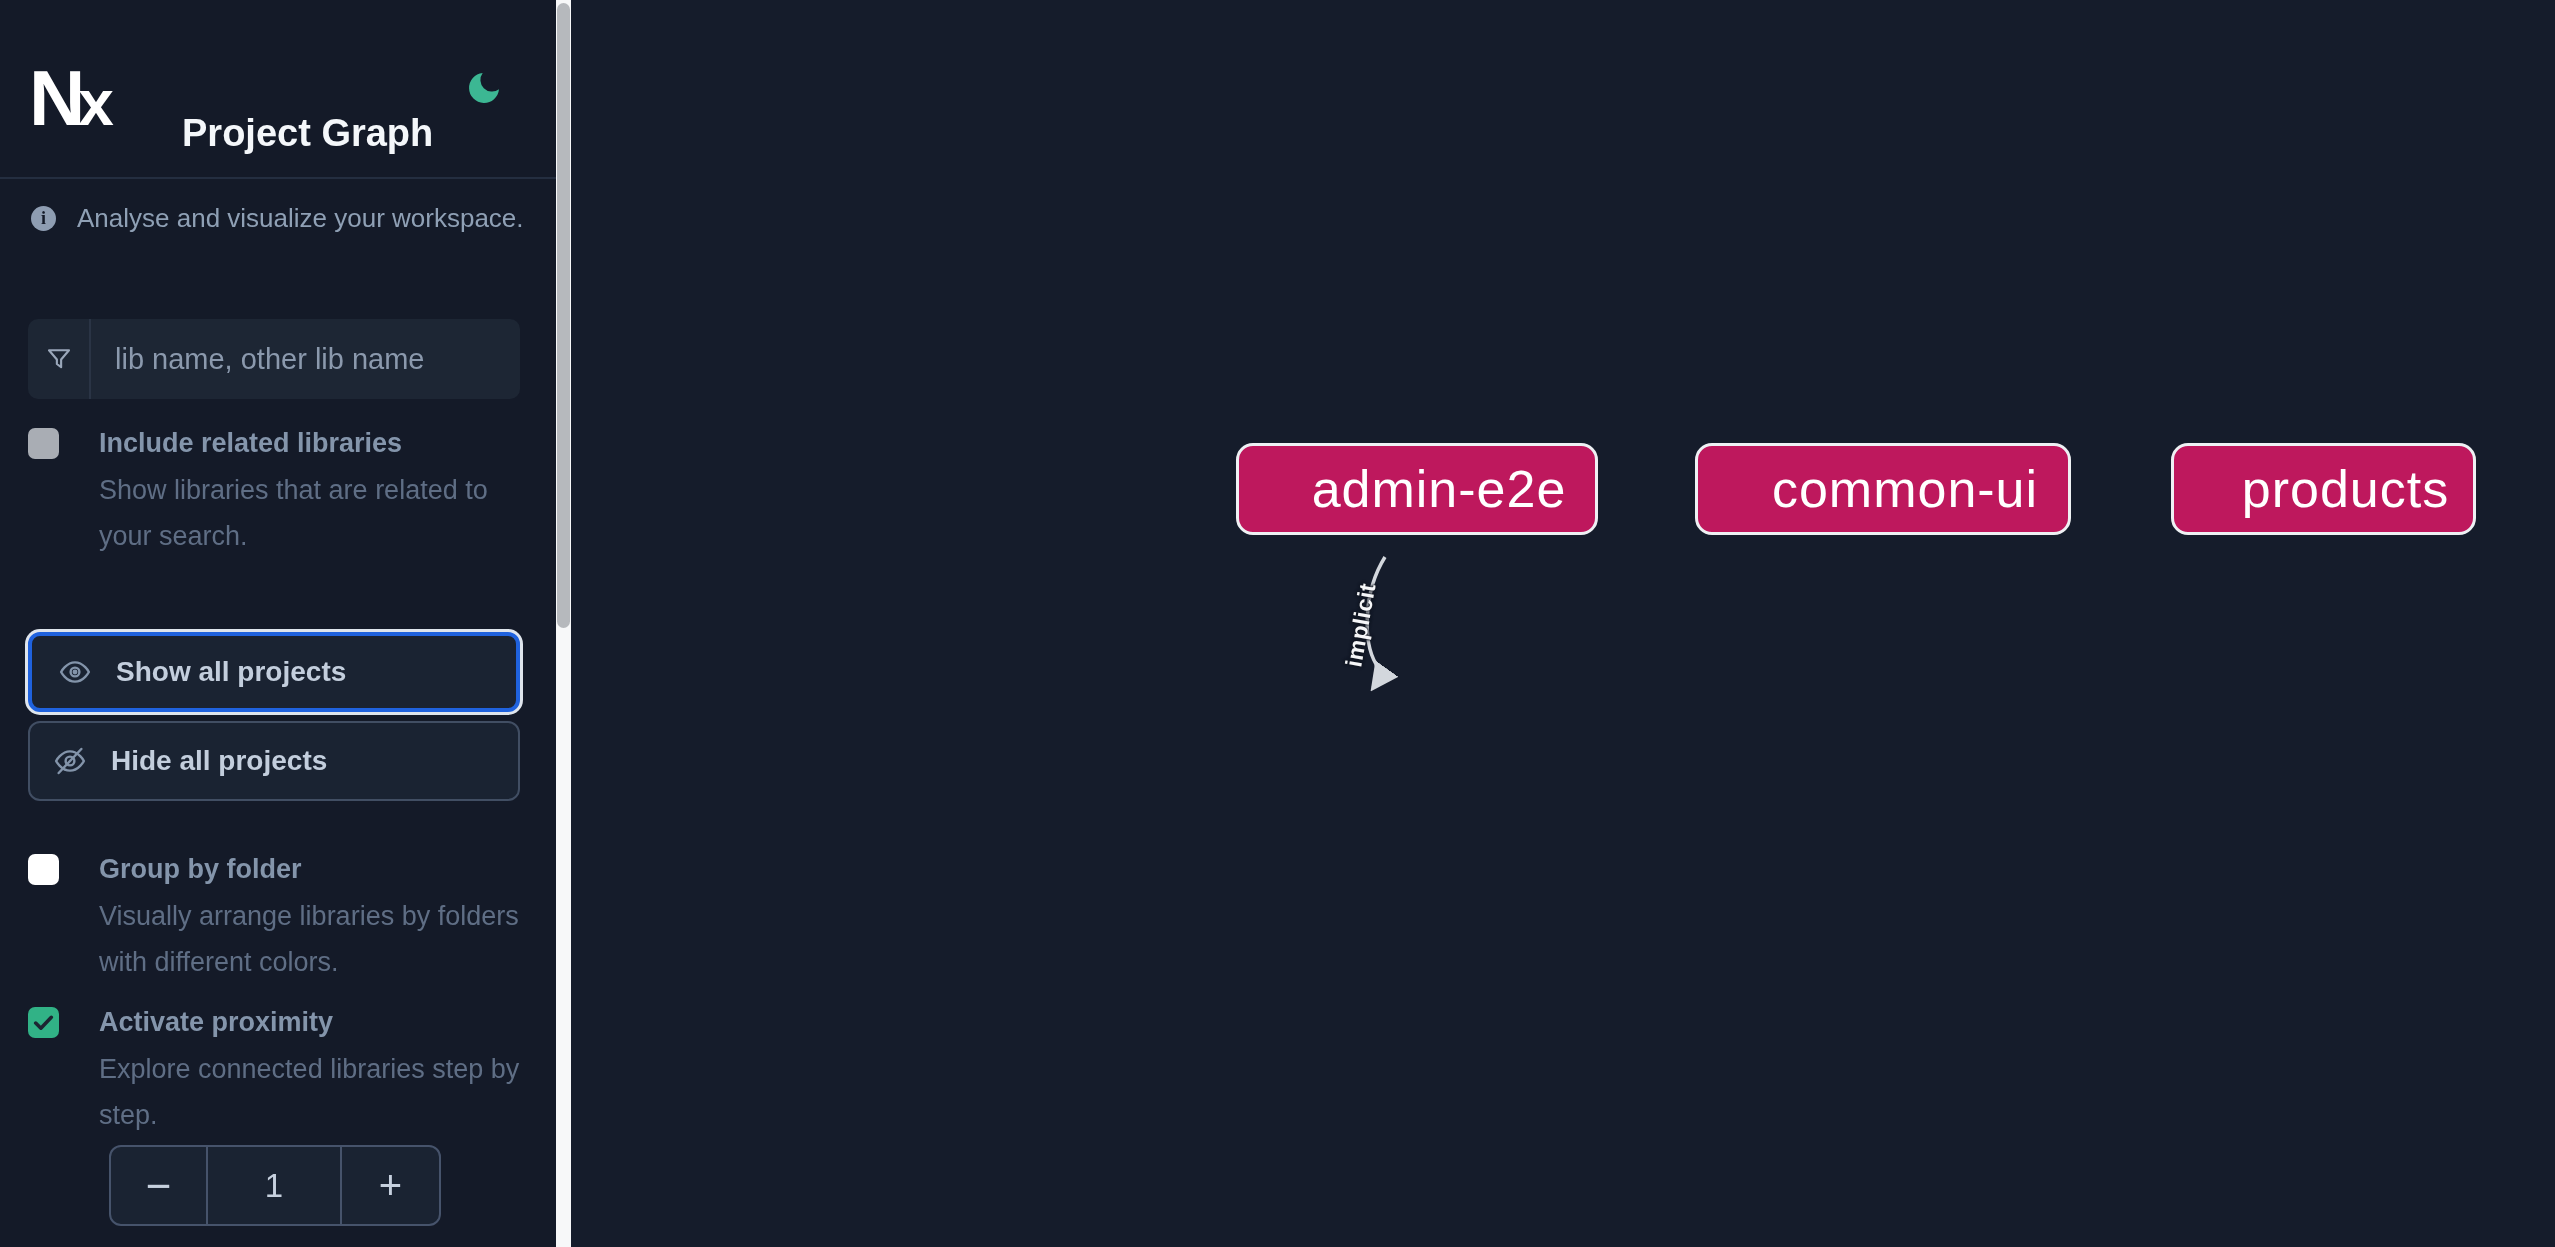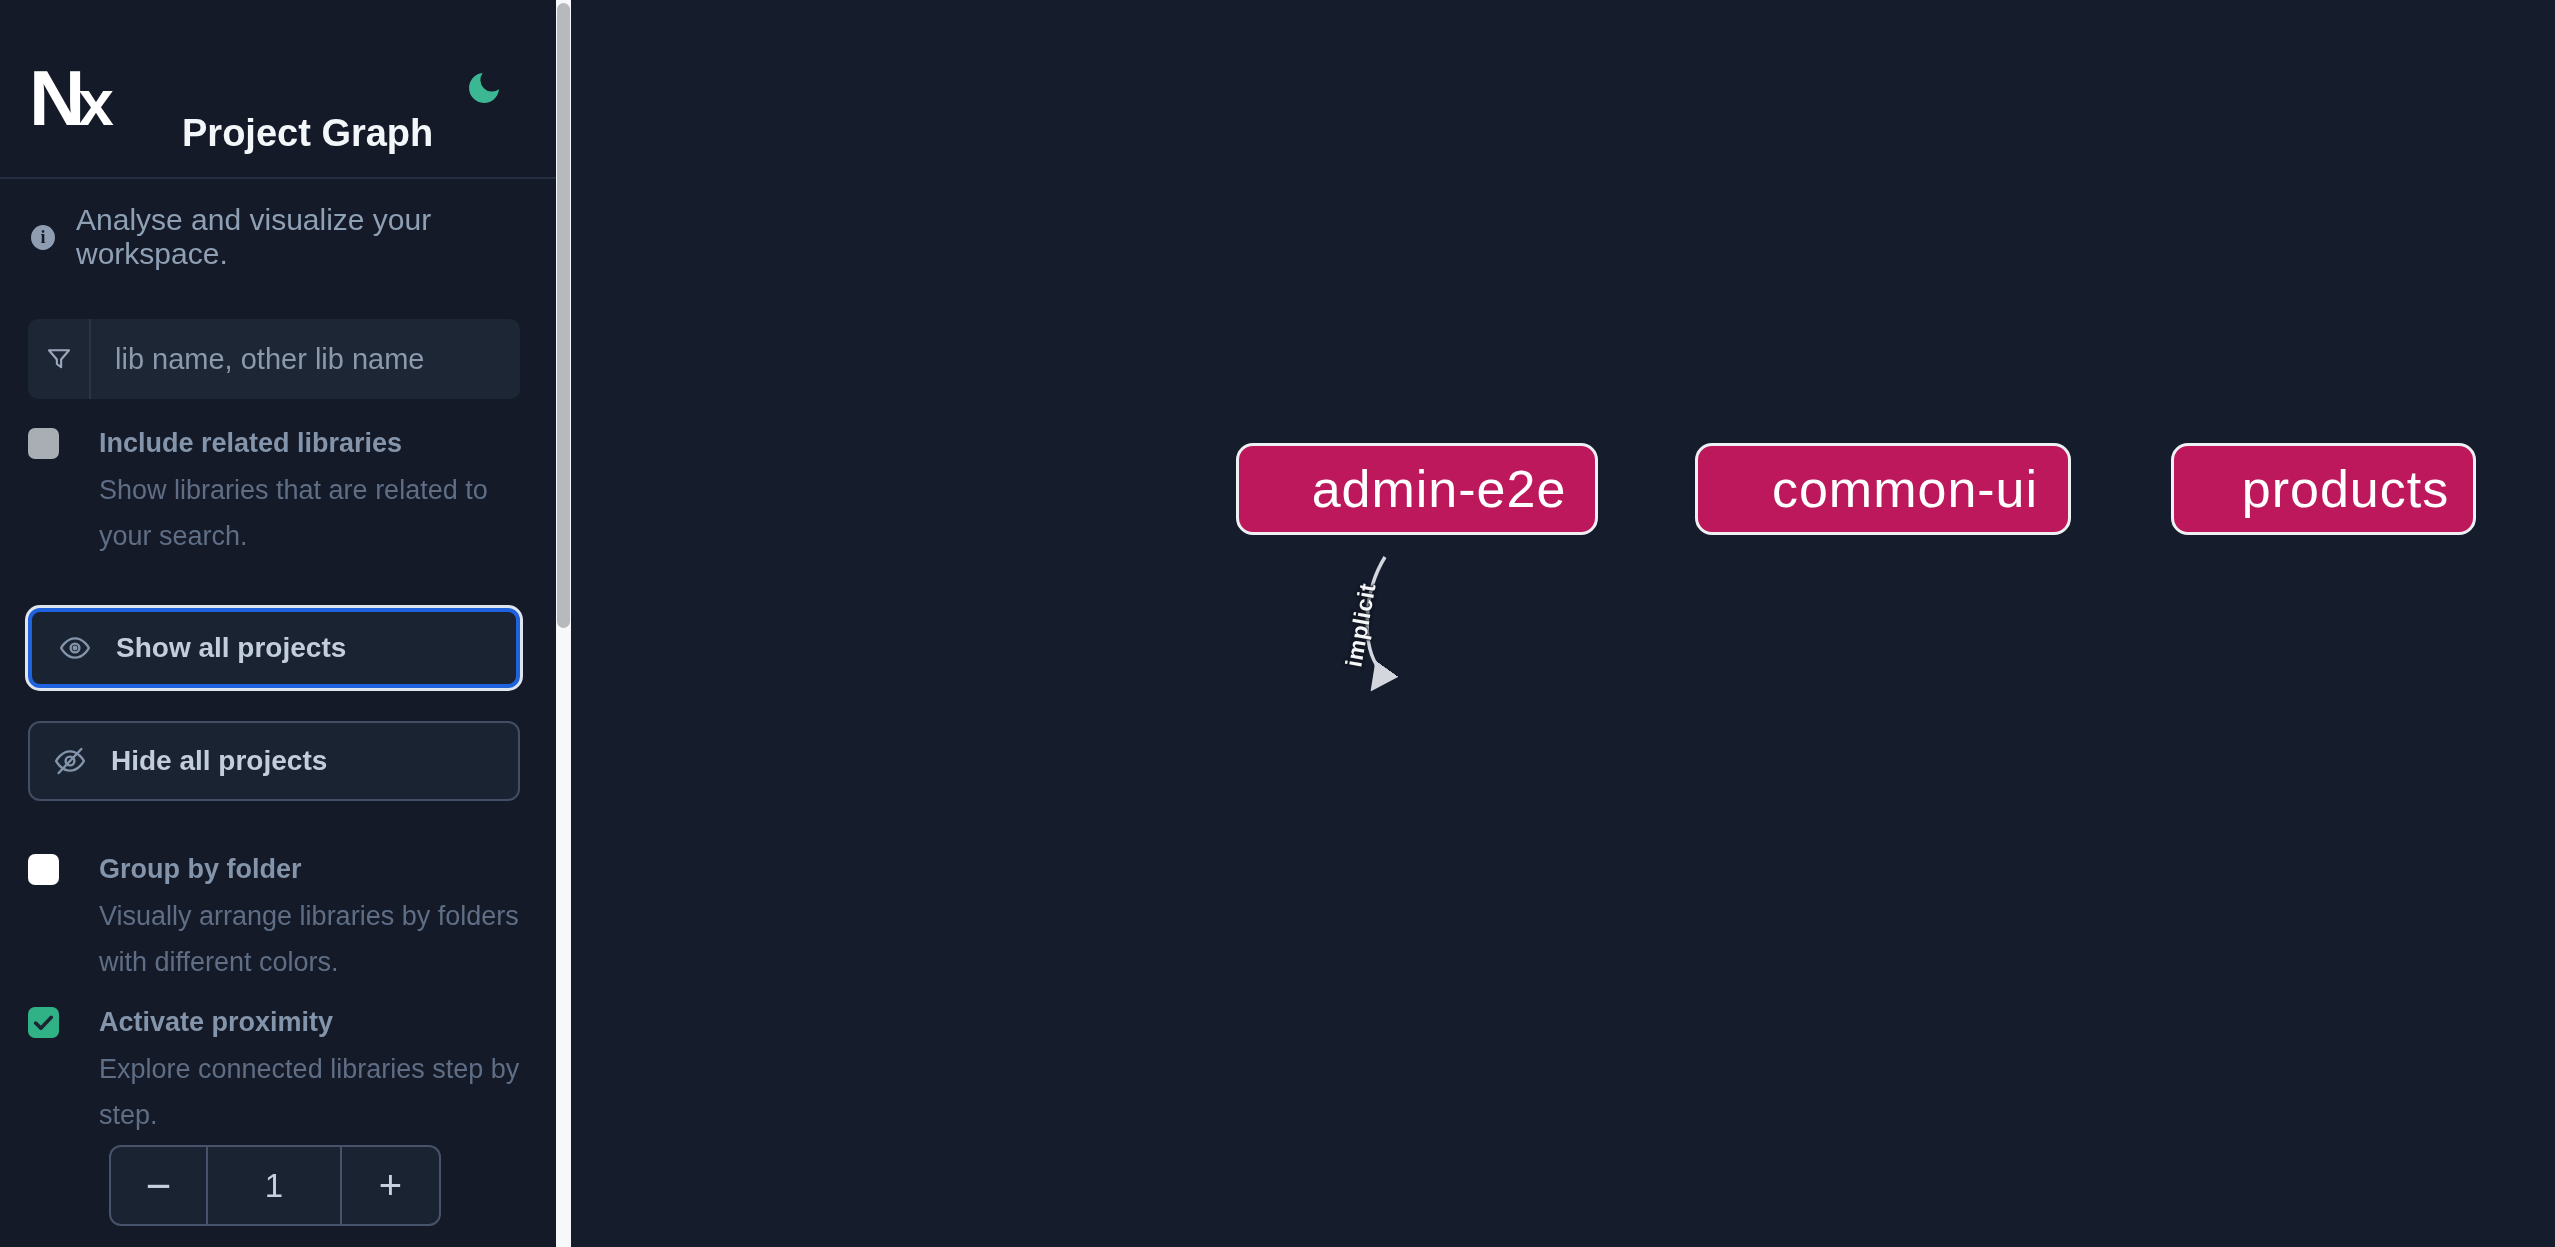--- a/index.html
+++ b/index.html
@@ -14,39 +14,39 @@
 
   .header { position:absolute; left:0; top:0; width:556px; height:177px; }
   .header-divider { position:absolute; left:0; top:177px; width:556px; height:2px; background:#242e40; }
   .nx-logo { position:absolute; left:29px; top:60px; color:#ffffff; font-weight:800; font-size:78px; letter-spacing:-7px; line-height:76px; }
   .nx-logo .x { font-size:64px; letter-spacing:-4px; }
   .app-title { position:absolute; left:182px; top:80px; color:#f4f7fa; font-size:38px; font-weight:700;margin-top:32px; }
   .theme-toggle { position:absolute; left:464px; top:64px; width:44px; height:48px; cursor:pointer; background:none; border:none; }
 
   .intro-row { position:absolute; left:31px; top:203px; display:flex; align-items:center; gap:21px; }
   .info-icon { width:25px; height:25px; border-radius:50%; background:#8e9db2; color:#141a28; font-size:18px; font-weight:800; display:flex; align-items:center; justify-content:center; font-family:"Liberation Serif", serif; }
-  .intro-text { color:#8fa0b5; font-size:30px; }
+  .intro-text { color:#8fa0b5; font-size:26px; }
 
   .search-box { position:absolute; left:28px; top:319px; width:492px; height:80px; background:#1d2634; border-radius:10px; display:flex; align-items:stretch; overflow:hidden; }
   .search-icon-cell { width:63px; display:flex; align-items:center; justify-content:center; border-right:2px solid #2a3445; color:#9aa7ba; }
   .search-input { flex:1; background:transparent; border:none; outline:none; color:#cbd5e1; font-size:29px; padding:0 24px; font-family:"Liberation Sans", sans-serif; }
   .search-input::placeholder { color:#8b99ad; opacity:1; }
 
   .check-block { position:absolute; left:28px; display:flex; gap:40px; align-items:flex-start; }
   .checkbox { width:31px; height:31px; border-radius:7px; flex:none; margin-top:3px; position:relative; cursor:pointer; }
   .checkbox.gray { background:#a9adb4; }
   .checkbox.white { background:#ffffff; }
   .checkbox.green { background:#31b286; }
   .checkbox svg { position:absolute; left:3px; top:3px; }
   .check-texts { width:432px; }
   .check-label { color:#8495ab; font-size:27px; font-weight:700; line-height:36px; cursor:pointer; }
   .check-desc { color:#5f6e85; font-size:27px; line-height:46px; margin-top:6px; }
 
   .side-btn { position:absolute; left:28px; width:492px; height:80px; background:#1a2332; border:2px solid #414e63; border-radius:12px; display:flex; align-items:center; gap:24px; padding:0 26px; color:#c3cedd; font-size:28px; font-weight:700; cursor:pointer; font-family:"Liberation Sans", sans-serif; }
-  .side-btn.focused { border:4px solid #1f62de; box-shadow:0 0 0 3px #dfe5ed; }
+  .side-btn.focused { border:4px solid #1f62de; box-shadow:0 0 0 3px #dfe5ed;margin-top:24px; }
   .side-btn .btn-icon { color:#8394aa; display:flex; }
 
   .stepper { position:absolute; left:109px; top:1145px; width:332px; height:81px; display:flex; border:2px solid #46536b; border-radius:12px; background:#1a2332; overflow:hidden; }
   .stepper > div { display:flex; align-items:center; justify-content:center; color:#c6d0de; }
   .step-minus { width:97px; font-size:44px; font-weight:300; border-right:2px solid #46536b; cursor:pointer; }
   .step-value { flex:1; font-size:33px; }
   .step-plus  { width:99px; font-size:40px; font-weight:300; border-left:2px solid #46536b; cursor:pointer; }
 
   
   .graph-canvas { position:absolute; left:571px; top:0; right:0; bottom:0; background:#151c2b; }

